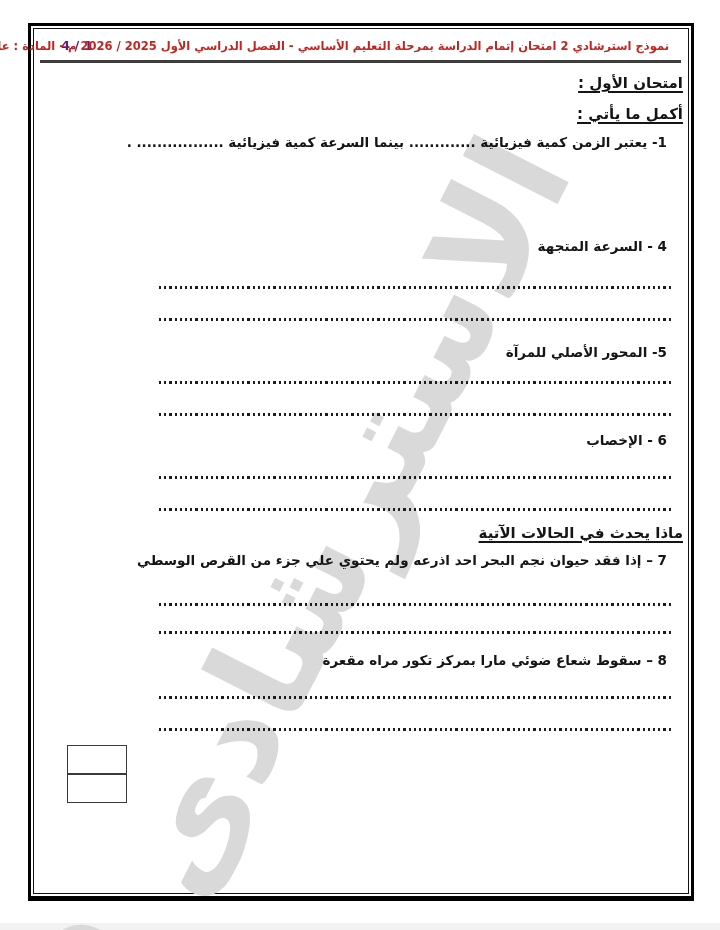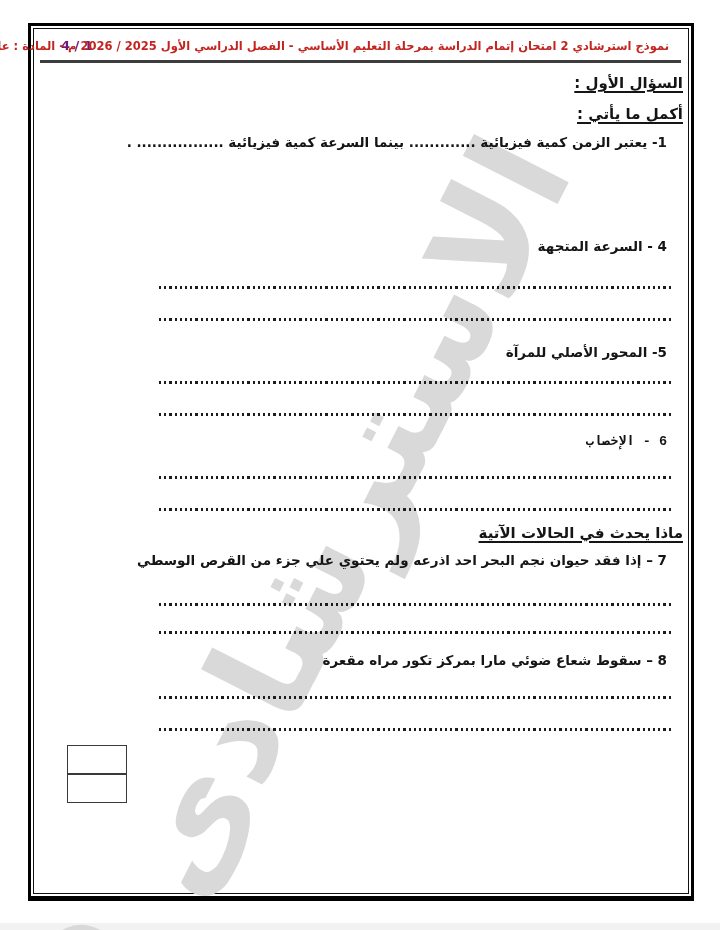--- a/index.html
+++ b/index.html
@@ -53,35 +53,35 @@
 
   <div class="frame">
     <div class="frame-inner"></div>
 
     <div class="watermark"><span>الاسترشادى</span> <span class="wm-num">2</span></div>
 
     <div class="page-num">4 / 1</div>
     <div class="header-title">نموذج استرشادي  2 امتحان إتمام الدراسة بمرحلة التعليم الأساسي - الفصل الدراسي الأول 2025 / 2026 م  -  المادة : علوم</div>
     <div class="header-rule"></div>
 
-    <div class="txt heading" style="right:8px; top:48px;">السؤال الأول :</div>
+    <div class="txt heading" style="right:8px; top:48px;">امتحان الأول :</div>
     <div class="txt heading" style="right:8px; top:79px;">أكمل ما يأتي :</div>
 
     <div class="txt item" style="right:24px; top:108px;">1-  يعتبر الزمن كمية فيزيائية ............. بينما السرعة كمية فيزيائية ................. .</div>
 
 
     <div class="txt item" style="right:24px; top:212px;text-align:center;">4 - السرعة المتجهة</div>
     <div class="dotline" style="top:260px;"></div>
     <div class="dotline" style="top:292px;"></div>
 
     <div class="txt item" style="right:24px; top:302px;margin-top:16px;">5- المحور الأصلي للمرآة</div>
     <div class="dotline" style="top:355px;"></div>
     <div class="dotline" style="top:387px;"></div>
 
-    <div class="txt item" style="right:24px; top:406px;font-family:Liberation Mono, monospace;">6 - الإخصاب</div>
+    <div class="txt item" style="right:24px; top:406px;">6 - الإخصاب</div>
     <div class="dotline" style="top:450px;"></div>
     <div class="dotline" style="top:482px;"></div>
 
     <div class="txt heading" style="right:8px; top:498px;">ماذا يحدث في الحالات الآتية</div>
 
     <div class="txt item" style="right:24px; top:526px;">7 – إذا فقد حيوان نجم البحر احد اذرعه ولم يحتوي علي جزء من القرص الوسطي</div>
     <div class="dotline" style="top:577px;"></div>
     <div class="dotline" style="top:605px;"></div>
 
     <div class="txt item" style="right:24px; top:626px;">8 – سقوط شعاع ضوئي مارا بمركز تكور مراه مقعرة</div>

